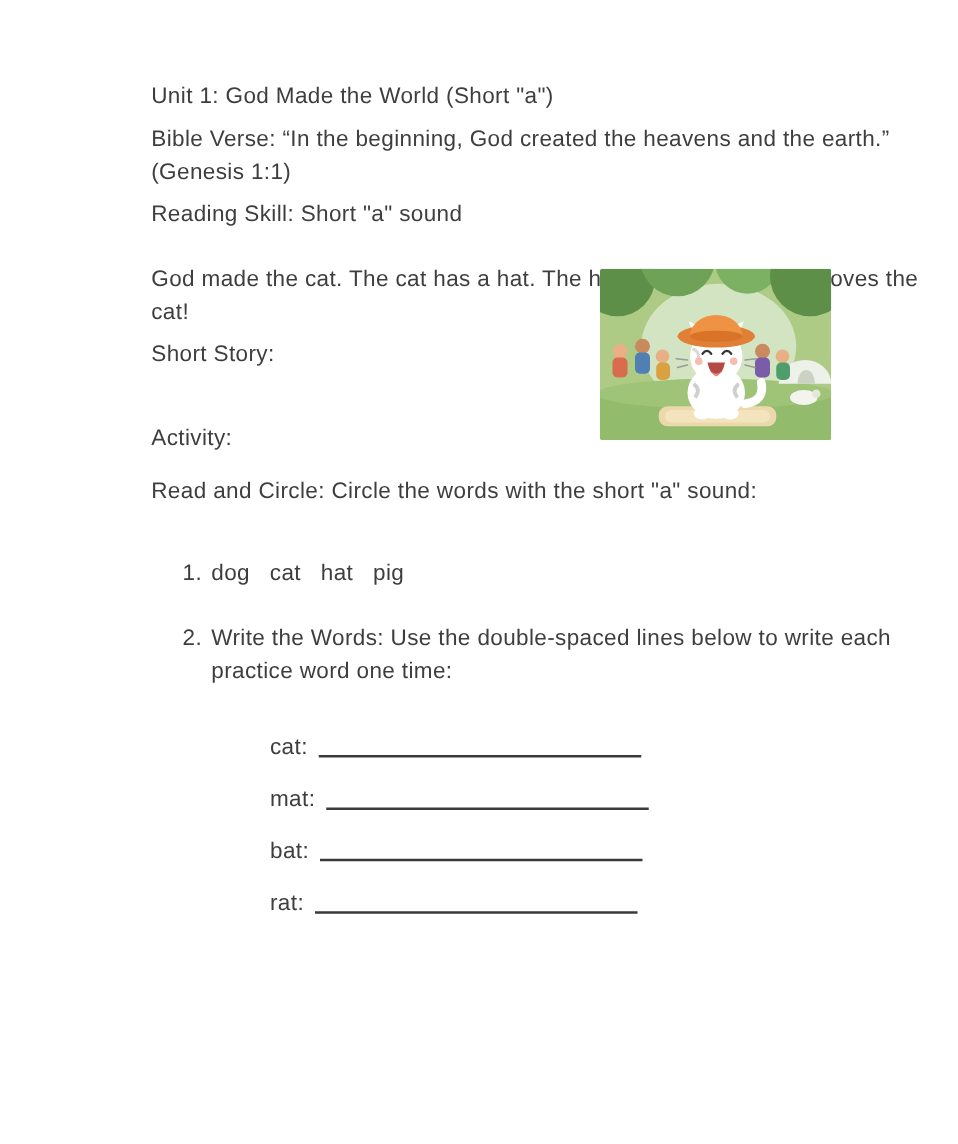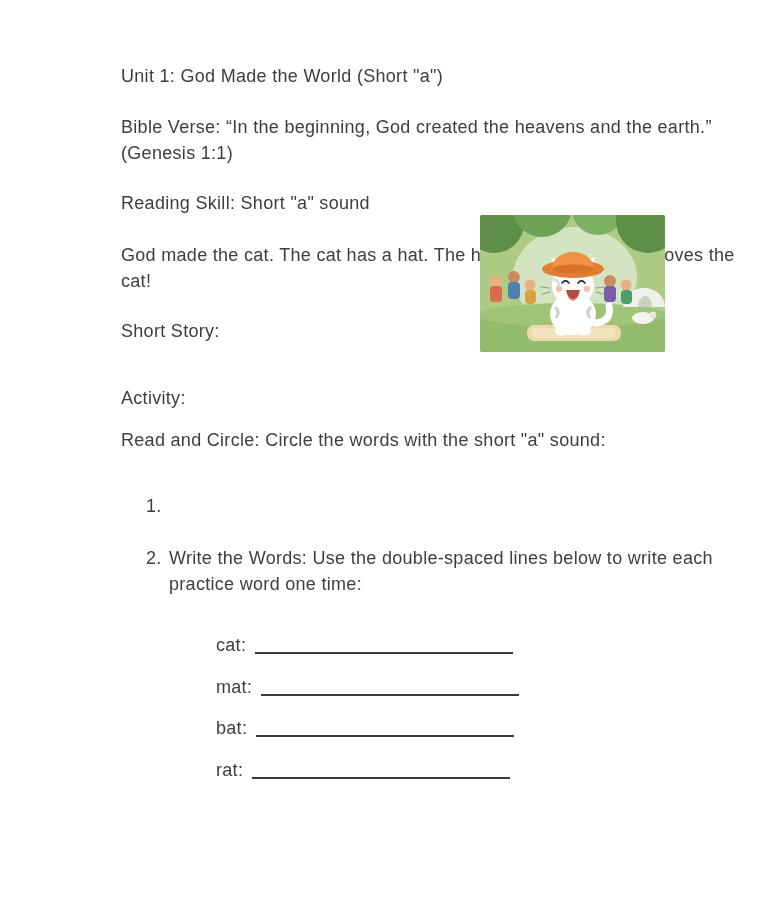--- a/index.html
+++ b/index.html
@@ -19,21 +19,21 @@
     letter-spacing: 0.3px;
     padding-left: 46px;
   }
   .content {
     padding: 62px 40px 0 75px;
   }
   .title-block div {
     line-height: 28px;
   }
   .para {
-    margin: 24px 0 0 0;
+    margin: 8px 0 0 0;
     line-height: 26px;
   }
   .verse  { width: 628px; }
   .story  { width: 632px; margin-top: 26px; }
   .activity-label { margin-top: 41px; }
   .read-circle { margin-top: 16px; }
 
   .activity-list {
     margin: 40px 0 0 0;
     padding: 0 0 0 25px;
@@ -98,20 +98,21 @@
 
     <p class="para">Short Story:</p>
 
     <p class="para activity-label">Activity:</p>
 
     <p class="para read-circle">Read and Circle: Circle the words with the short "a" sound:</p>
 
     <ol class="activity-list">
       <li class="activity-item">
         <span class="item-number">1.</span>
+        <span class="item-text item-words">dog   cat   hat   pig</span>
       </li>
       <li class="activity-item">
         <span class="item-number">2.</span>
         <span class="item-text">Write the Words: Use the double-spaced lines below to write each practice word one time:</span>
       </li>
     </ol>
 
     <div class="write-lines">
       <div class="write-line">
         <span class="wl-label">cat:</span>

